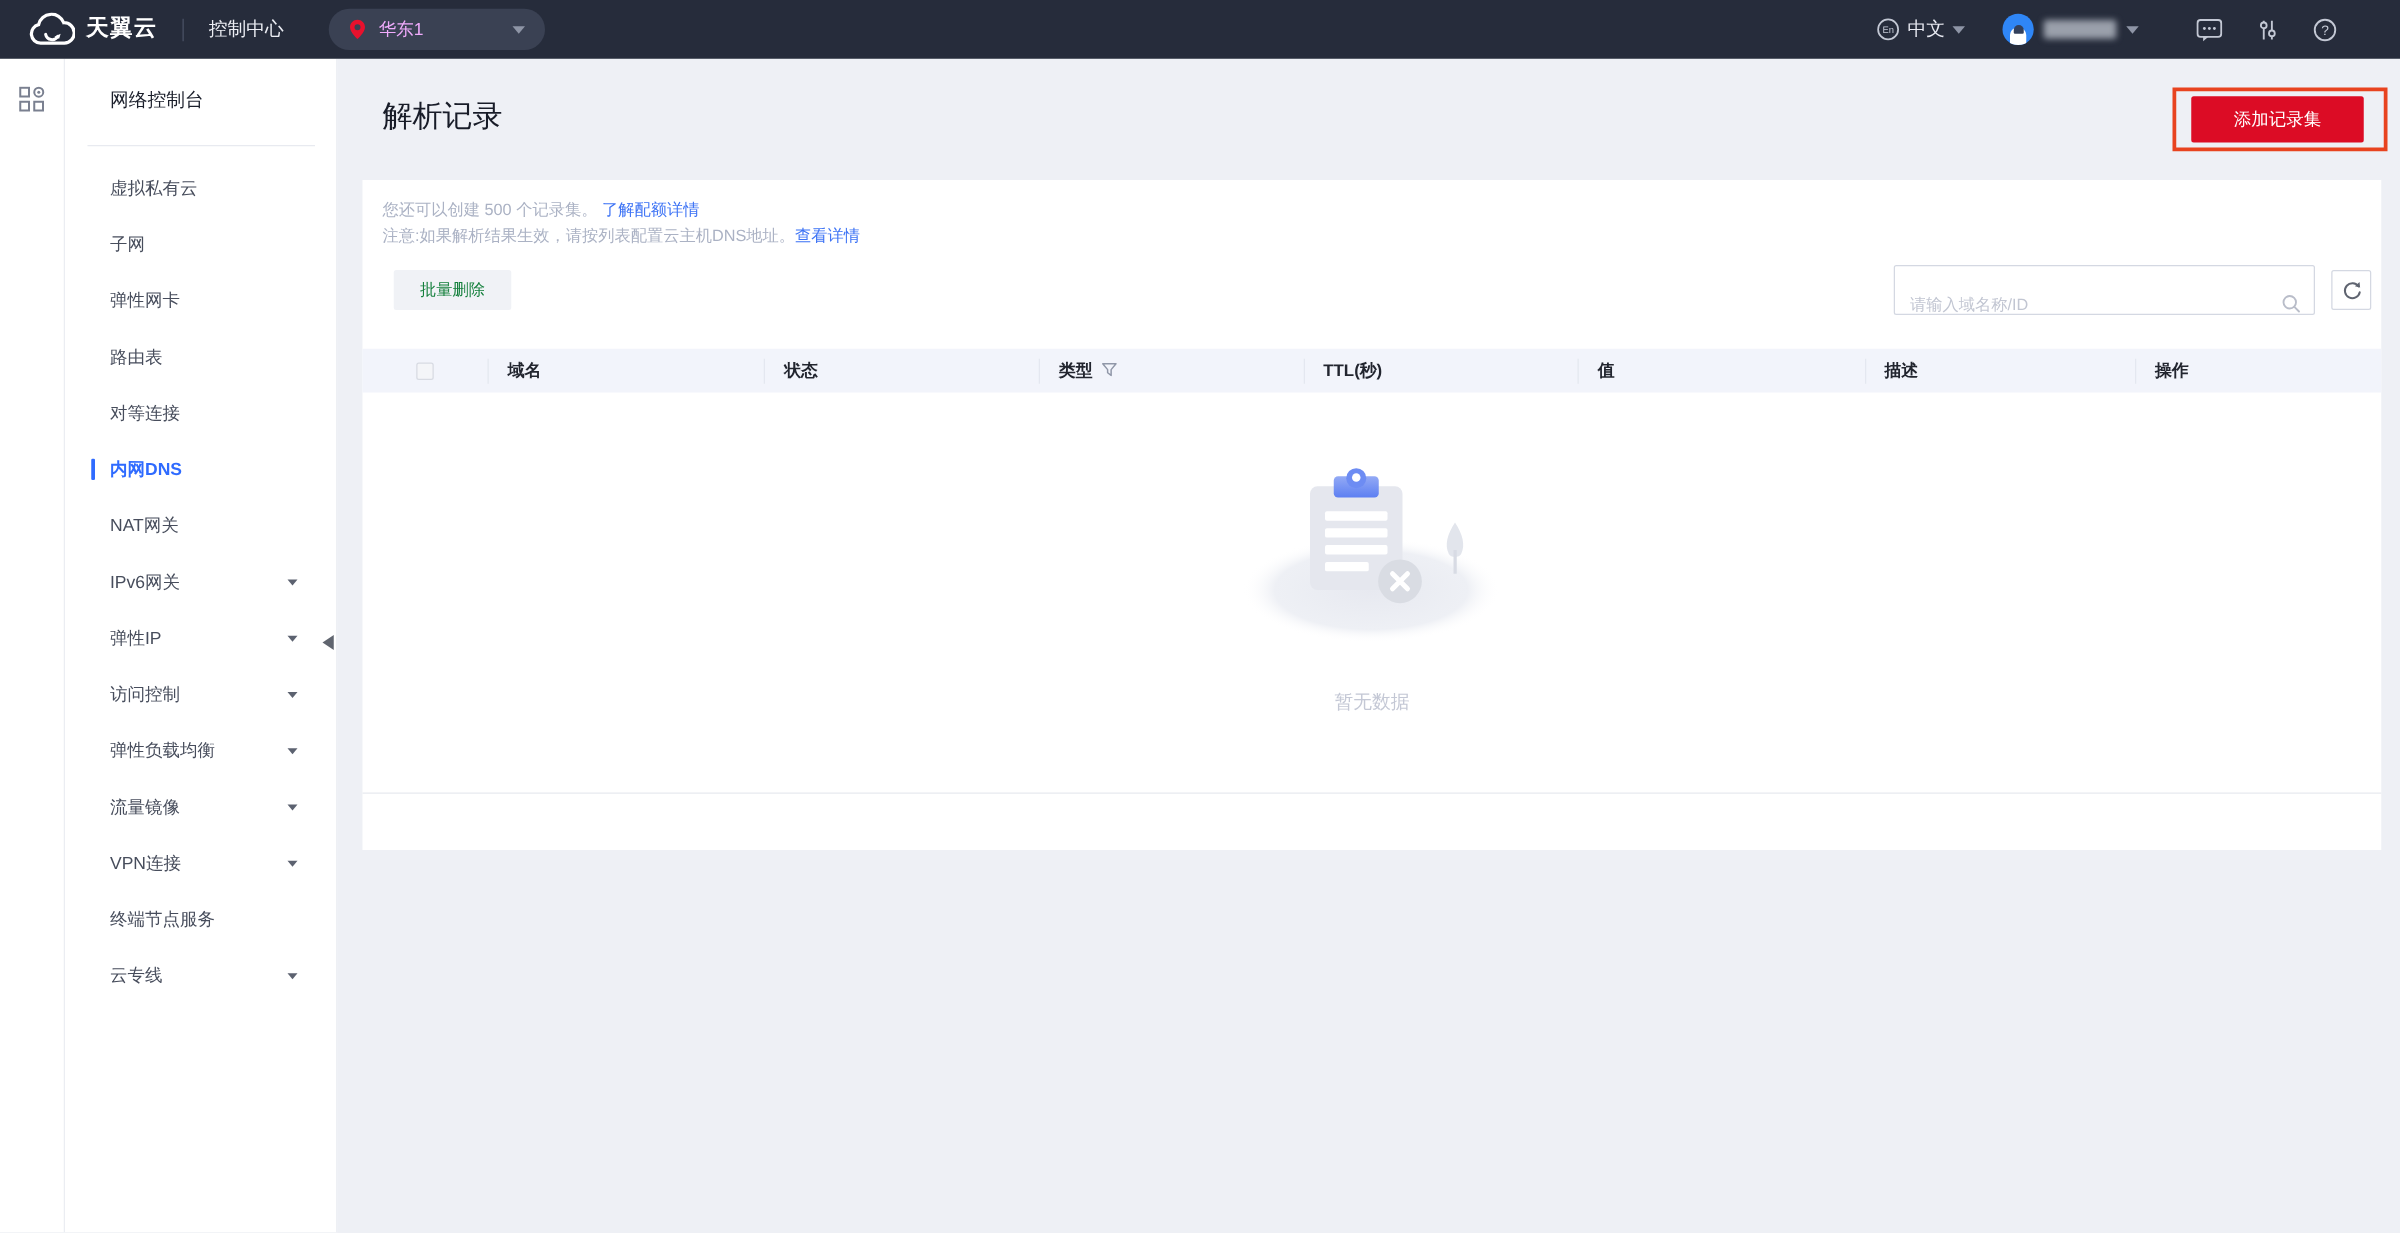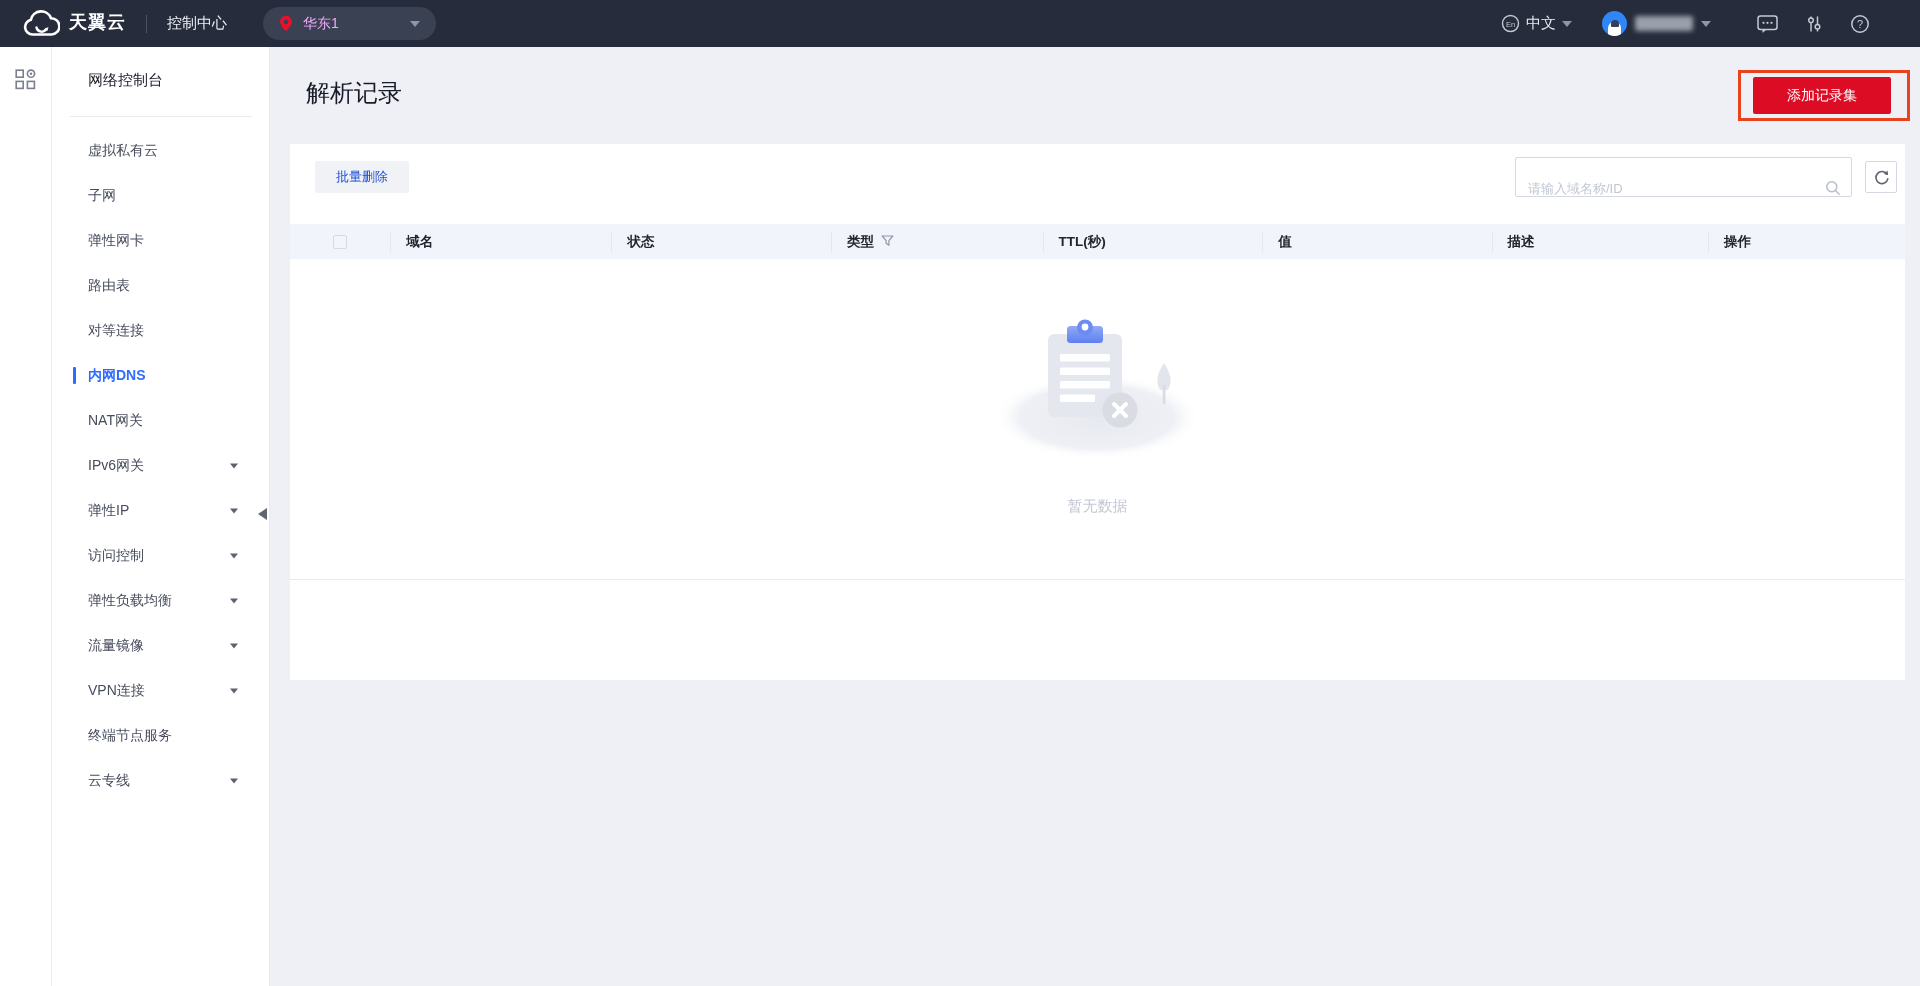--- a/index.html
+++ b/index.html
@@ -57,21 +57,21 @@
   .annotation-box { position:absolute; right:10px; top:23px; width:172px; height:51px;
     border:3px solid #e8431f; }
   .add-btn { position:absolute; left:12px; top:4px; width:138px; height:37px; background:#dc0c25;
     color:#fff; font-size:14px; border:none; border-radius:2px; cursor:pointer;
     font-family:inherit; }
 
   .panel { position:absolute; left:20px; right:15px; top:97px; height:536px; background:#fff; }
   .notice { padding:13px 0 0 16px; font-size:13px; line-height:21px; color:#abb2c4; }
   .notice a { color:#3d73f5; text-decoration:none; cursor:pointer; }
   .toolbar { margin-top:17px; height:32px; display:flex; align-items:center; padding:0 8px 0 25px; }
-  .batch-btn { height:32px; padding:0 21px; background:#f0f2f6; color:#1d4ed8; font-size:13px;
+  .batch-btn { height:32px; padding:0 21px; background:#f0f2f6; color:#15803d; font-size:13px;
     border:none; border-radius:2px; cursor:not-allowed; font-family:inherit; }
   .toolbar .spacer { flex:1; }
   .search-box { width:337px; height:40px; border:1px solid #d4d8e2; border-radius:2px; background:#fff;
     display:flex; align-items:flex-end; padding:0 10px 0 12px; }
   .search-box input { flex:1; border:none; outline:none; font-size:13px; color:#333;
     font-family:inherit; background:transparent; }
   .search-box input::placeholder { color:#c2c6d2; }
   .refresh-btn { width:32px; height:32px; margin-left:13px; border:1px solid #d4d8e2; border-radius:2px;
     background:#fff; display:flex; align-items:center; justify-content:center; cursor:pointer; }
 
@@ -242,20 +242,25 @@
   </div>
 
   <div class="main">
     <div class="page-title">解析记录</div>
 
     <div class="annotation-box">
       <button class="add-btn">添加记录集</button>
     </div>
 
     <div class="panel">
+      <div class="notice">
+        <span>您还可以创建 500 个记录集。</span>
+        <a>了解配额详情</a><br>
+        <span>注意:如果解析结果生效，请按列表配置云主机DNS地址。</span><a>查看详情</a>
+      </div>
 
       <div class="toolbar">
         <button class="batch-btn">批量删除</button>
         <div class="spacer"></div>
         <div class="search-box">
           <input type="text" placeholder="请输入域名称/ID" style="">
           <span>
             <svg width="16" height="16" viewBox="0 0 16 16">
               <circle cx="6.8" cy="6.8" r="5" fill="none" stroke="#b9bdc9" stroke-width="1.5"></circle>
               <line x1="10.5" y1="10.5" x2="14.2" y2="14.2" stroke="#b9bdc9" stroke-width="1.5" stroke-linecap="round"></line>

